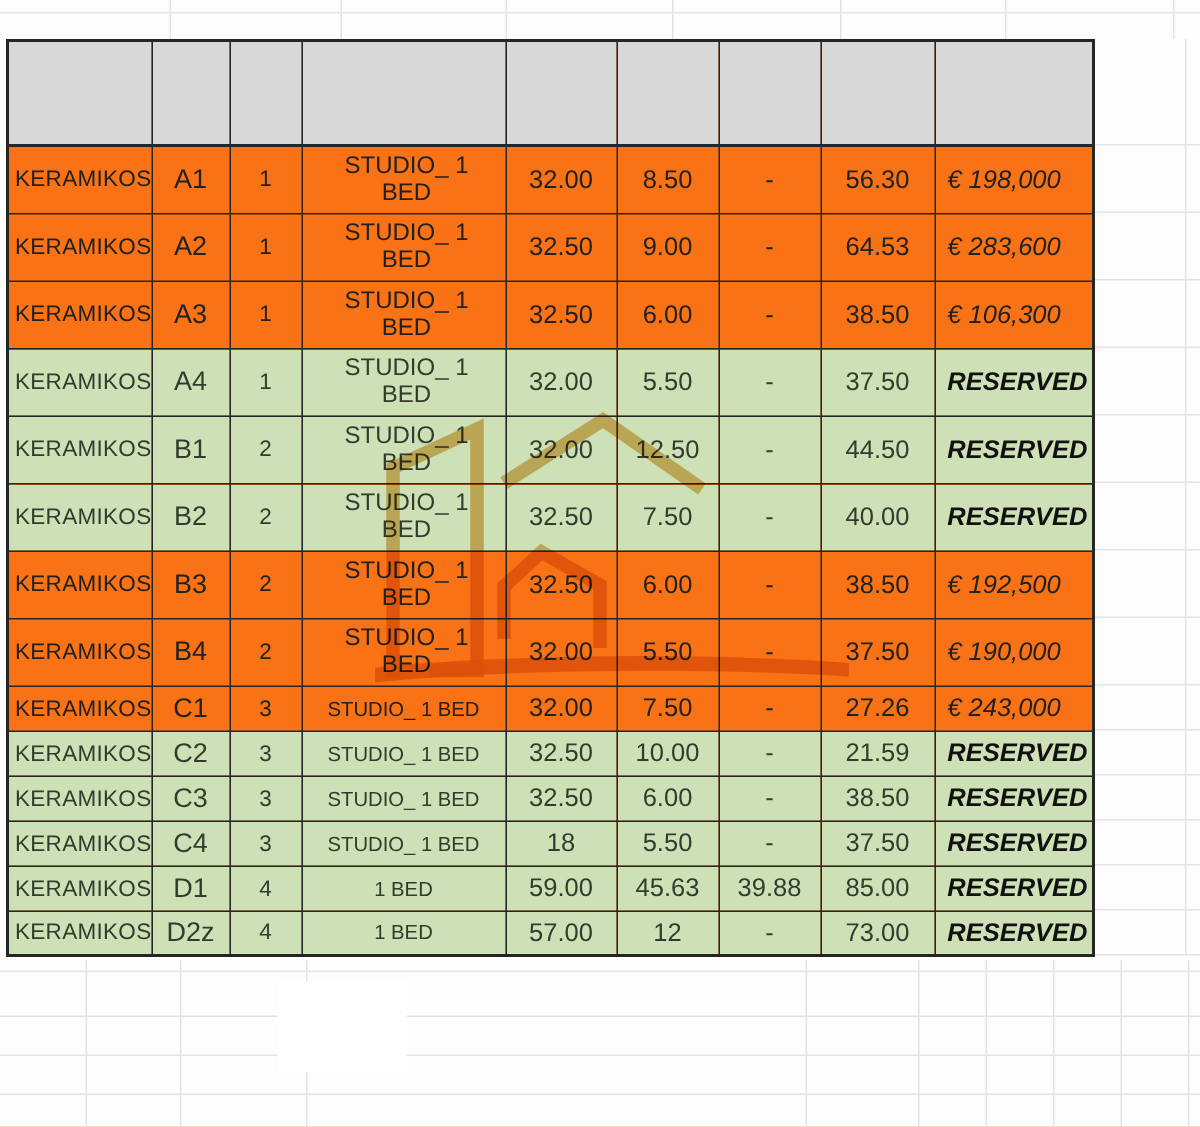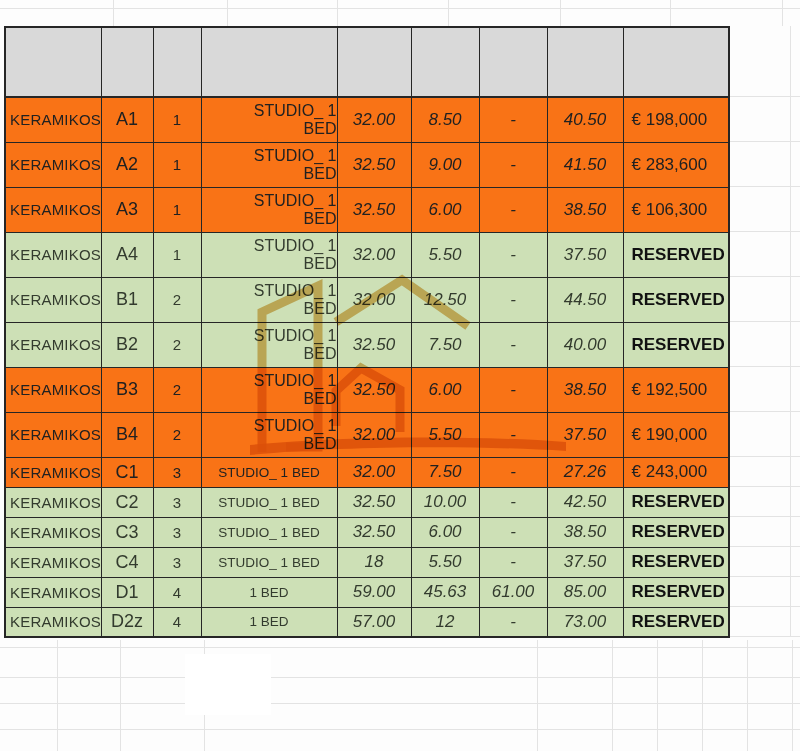--- a/index.html
+++ b/index.html
@@ -47,24 +47,24 @@
     height:70px;
     border-bottom:2px solid var(--border);
     padding:2px;
   }
   tbody tr.tall td{height:45px;}
   tbody tr.short td{height:30px;}
   tbody tr.hl td{background:var(--reserved_row_bg);color:#333b2e;}
   td.loc{font-size:15px;text-align:left;padding-left:4px;letter-spacing:.2px;}
   td.site{font-size:18px;}
   td.floor{font-size:15px;}
-  td.bed-wrap{font-size:16px;text-align:right;padding-left:4px;line-height:1.12;margin-top:20px;}
+  td.bed-wrap{font-size:16px;text-align:center;padding-left:4px;line-height:1.12;margin-top:20px;}
   td.bed-small{font-size:13.5px;}
-  td.num{font-size:17px;font-style:italic;}
-  td.price{font-size:17px;text-align:left;padding-left:8px;}
+  td.num{font-size:17px;}
+  td.price{font-size:17px;text-align:left;padding-left:8px;font-style:italic;}
   td.price.reserved{font-weight:bold;color:#111;}
 
   
   .watermark{
     position:absolute;left:0;top:0;width:800px;height:751px;
     pointer-events:none;
     mix-blend-mode:multiply;
     z-index:5;
   }
 
@@ -151,32 +151,32 @@
     </thead>
     <tbody>
         <tr class="tall">
           <td class="loc">KERAMIKOS</td>
           <td class="site">A1</td>
           <td class="floor">1</td>
           <td class="bed-wrap">STUDIO_ 1<br>BED</td>
           <td class="num">32.00</td>
           <td class="num">8.50</td>
           <td class="num">-</td>
-          <td class="num">40.50</td>
+          <td class="num">56.30</td>
           <td class="price">€ 198,000</td>
         </tr>
         <tr class="tall">
           <td class="loc">KERAMIKOS</td>
           <td class="site">A2</td>
           <td class="floor">1</td>
           <td class="bed-wrap">STUDIO_ 1<br>BED</td>
           <td class="num">32.50</td>
           <td class="num">9.00</td>
           <td class="num">-</td>
-          <td class="num">41.50</td>
+          <td class="num">64.53</td>
           <td class="price">€ 283,600</td>
         </tr>
         <tr class="tall">
           <td class="loc">KERAMIKOS</td>
           <td class="site">A3</td>
           <td class="floor">1</td>
           <td class="bed-wrap">STUDIO_ 1<br>BED</td>
           <td class="num">32.50</td>
           <td class="num">6.00</td>
           <td class="num">-</td>
@@ -250,21 +250,21 @@
           <td class="price">€ 243,000</td>
         </tr>
         <tr class="short hl">
           <td class="loc">KERAMIKOS</td>
           <td class="site">C2</td>
           <td class="floor">3</td>
           <td class="bed-small">STUDIO_ 1 BED</td>
           <td class="num">32.50</td>
           <td class="num">10.00</td>
           <td class="num">-</td>
-          <td class="num">42.50</td>
+          <td class="num">21.59</td>
           <td class="price reserved">RESERVED</td>
         </tr>
         <tr class="short hl">
           <td class="loc">KERAMIKOS</td>
           <td class="site">C3</td>
           <td class="floor">3</td>
           <td class="bed-small">STUDIO_ 1 BED</td>
           <td class="num">32.50</td>
           <td class="num">6.00</td>
           <td class="num">-</td>
@@ -282,21 +282,21 @@
           <td class="num">37.50</td>
           <td class="price reserved">RESERVED</td>
         </tr>
         <tr class="short hl">
           <td class="loc">KERAMIKOS</td>
           <td class="site">D1</td>
           <td class="floor">4</td>
           <td class="bed-small">1 BED</td>
           <td class="num">59.00</td>
           <td class="num">45.63</td>
-          <td class="num">61.00</td>
+          <td class="num">39.88</td>
           <td class="num">85.00</td>
           <td class="price reserved">RESERVED</td>
         </tr>
         <tr class="short hl">
           <td class="loc">KERAMIKOS</td>
           <td class="site">D2z</td>
           <td class="floor">4</td>
           <td class="bed-small">1 BED</td>
           <td class="num">57.00</td>
           <td class="num">12</td>

